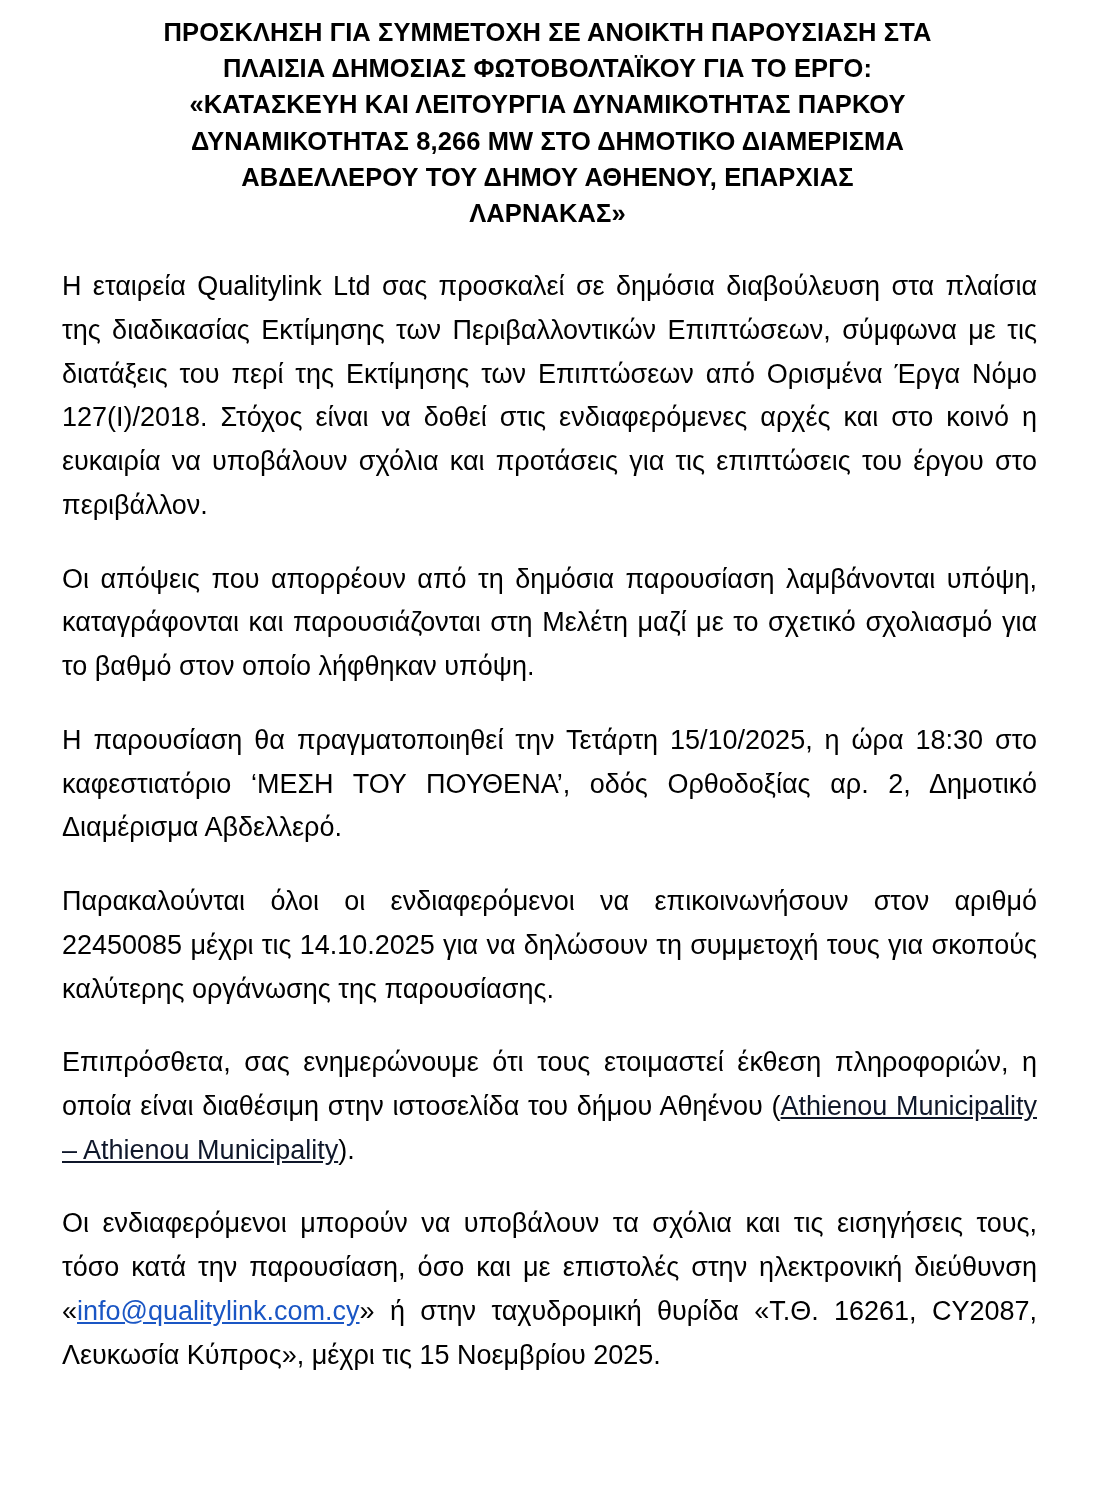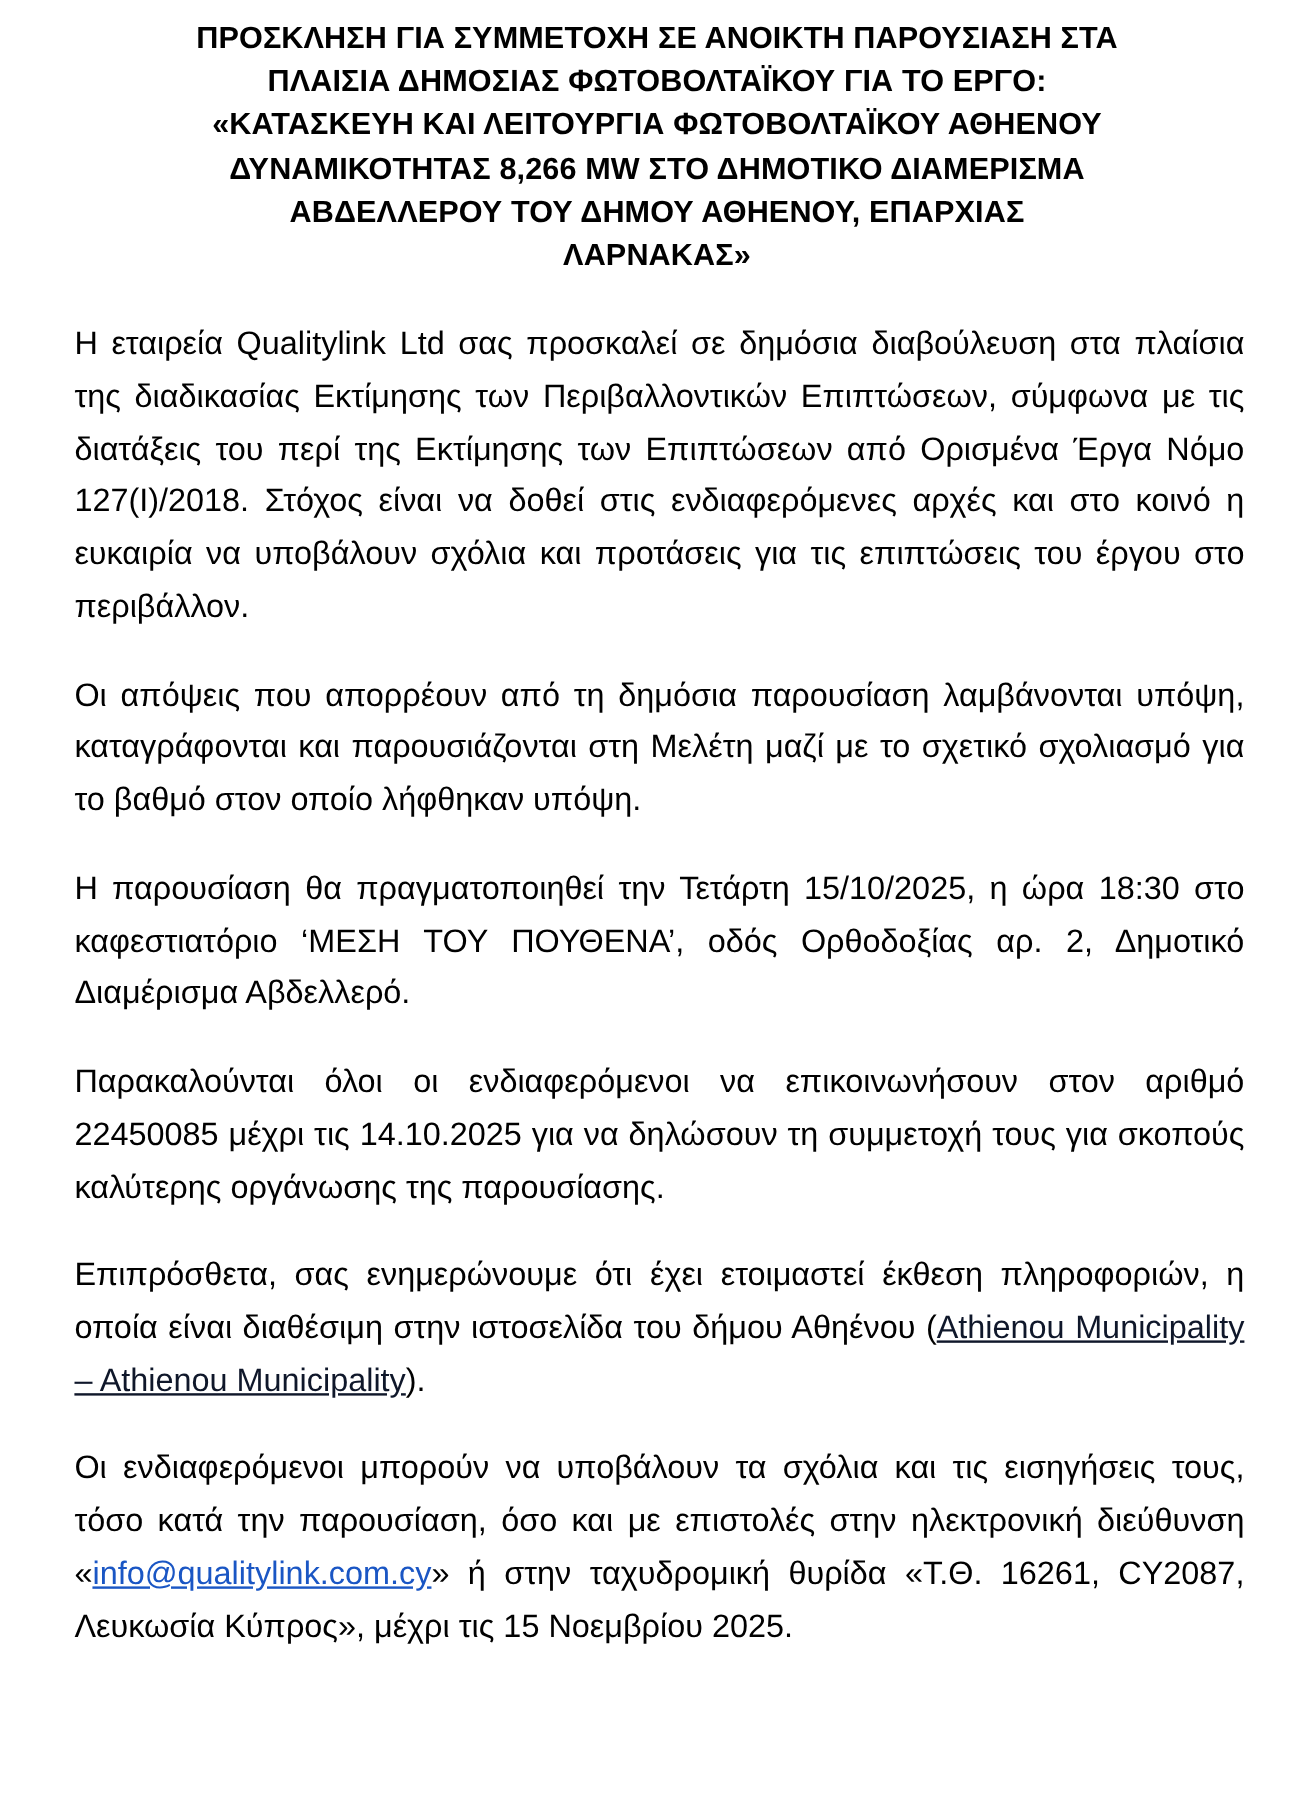--- a/index.html
+++ b/index.html
@@ -56,40 +56,40 @@
   }
 </style>
 </head>
 <body>
 
 <div class="page">
 
   <h1 class="doc-title">
     <span class="title-line">ΠΡΟΣΚΛΗΣΗ ΓΙΑ ΣΥΜΜΕΤΟΧΗ ΣΕ ΑΝΟΙΚΤΗ ΠΑΡΟΥΣΙΑΣΗ ΣΤΑ</span>
     <span class="title-line">ΠΛΑΙΣΙΑ ΔΗΜΟΣΙΑΣ ΦΩΤΟΒΟΛΤΑΪΚΟΥ ΓΙΑ ΤΟ ΕΡΓΟ:</span>
-    <span class="title-line">«ΚΑΤΑΣΚΕΥΗ ΚΑΙ ΛΕΙΤΟΥΡΓΙΑ ΦΩΤΟΒΟΛΤΑΪΚΟΥ ΑΘΗΕΝΟΥ</span>
+    <span class="title-line">«ΚΑΤΑΣΚΕΥΗ ΚΑΙ ΛΕΙΤΟΥΡΓΙΑ ΔΥΝΑΜΙΚΟΤΗΤΑΣ ΠΑΡΚΟΥ</span>
     <span class="title-line">ΔΥΝΑΜΙΚΟΤΗΤΑΣ 8,266 MW ΣΤΟ ΔΗΜΟΤΙΚΟ ΔΙΑΜΕΡΙΣΜΑ</span>
     <span class="title-line">ΑΒΔΕΛΛΕΡΟΥ ΤΟΥ ΔΗΜΟΥ ΑΘΗΕΝΟΥ, ΕΠΑΡΧΙΑΣ</span>
     <span class="title-line">ΛΑΡΝΑΚΑΣ»</span>
   </h1>
 
   <div class="body-block">
 
     <p class="para">Η εταιρεία Qualitylink Ltd σας προσκαλεί σε δημόσια διαβούλευση στα πλαίσια της διαδικασίας Εκτίμησης των Περιβαλλοντικών Επιπτώσεων, σύμφωνα με τις διατάξεις του περί της Εκτίμησης των Επιπτώσεων από Ορισμένα Έργα Νόμο 127(Ι)/2018. Στόχος είναι να δοθεί στις ενδιαφερόμενες αρχές και στο κοινό η ευκαιρία να υποβάλουν σχόλια και προτάσεις για τις επιπτώσεις του έργου στο περιβάλλον.</p>
 
     <p class="para">Οι απόψεις που απορρέουν από τη δημόσια παρουσίαση λαμβάνονται υπόψη, καταγράφονται και παρουσιάζονται στη Μελέτη μαζί με το σχετικό σχολιασμό για το βαθμό στον οποίο λήφθηκαν υπόψη.</p>
 
     <p class="para">
       <span>Η παρουσίαση θα πραγματοποιηθεί την </span><b>Τετάρτη 15/10/2025, η ώρα 18:30</b><span> στο καφεστιατόριο ‘ΜΕΣΗ ΤΟΥ ΠΟΥΘΕΝΑ’, οδός Ορθοδοξίας αρ. 2, Δημοτικό Διαμέρισμα Αβδελλερό.</span>
     </p>
 
     <p class="para">Παρακαλούνται όλοι οι ενδιαφερόμενοι να επικοινωνήσουν στον αριθμό 22450085 μέχρι τις 14.10.2025 για να δηλώσουν τη συμμετοχή τους για σκοπούς καλύτερης οργάνωσης της παρουσίασης.</p>
 
     <p class="para">
-      <span>Επιπρόσθετα, σας ενημερώνουμε ότι έχει ετοιμαστεί έκθεση πληροφοριών, η οποία είναι διαθέσιμη στην ιστοσελίδα του δήμου Αθηένου (</span><a class="link" href="#">Athienou Municipality – Athienou Municipality</a><span>).</span>
+      <span>Επιπρόσθετα, σας ενημερώνουμε ότι τους ετοιμαστεί έκθεση πληροφοριών, η οποία είναι διαθέσιμη στην ιστοσελίδα του δήμου Αθηένου (</span><a class="link" href="#">Athienou Municipality – Athienou Municipality</a><span>).</span>
     </p>
 
     <p class="para">
       <span>Οι ενδιαφερόμενοι μπορούν να υποβάλουν τα σχόλια και τις εισηγήσεις τους, τόσο κατά την παρουσίαση, όσο και με επιστολές στην ηλεκτρονική διεύθυνση «</span><a class="link mail" href="#">info@qualitylink.com.cy</a><span>» ή στην ταχυδρομική θυρίδα «Τ.Θ. 16261, CY2087, Λευκωσία Κύπρος», μέχρι τις 15 Νοεμβρίου 2025.</span>
     </p>
 
   </div>
 </div>
 
 </body></html>

